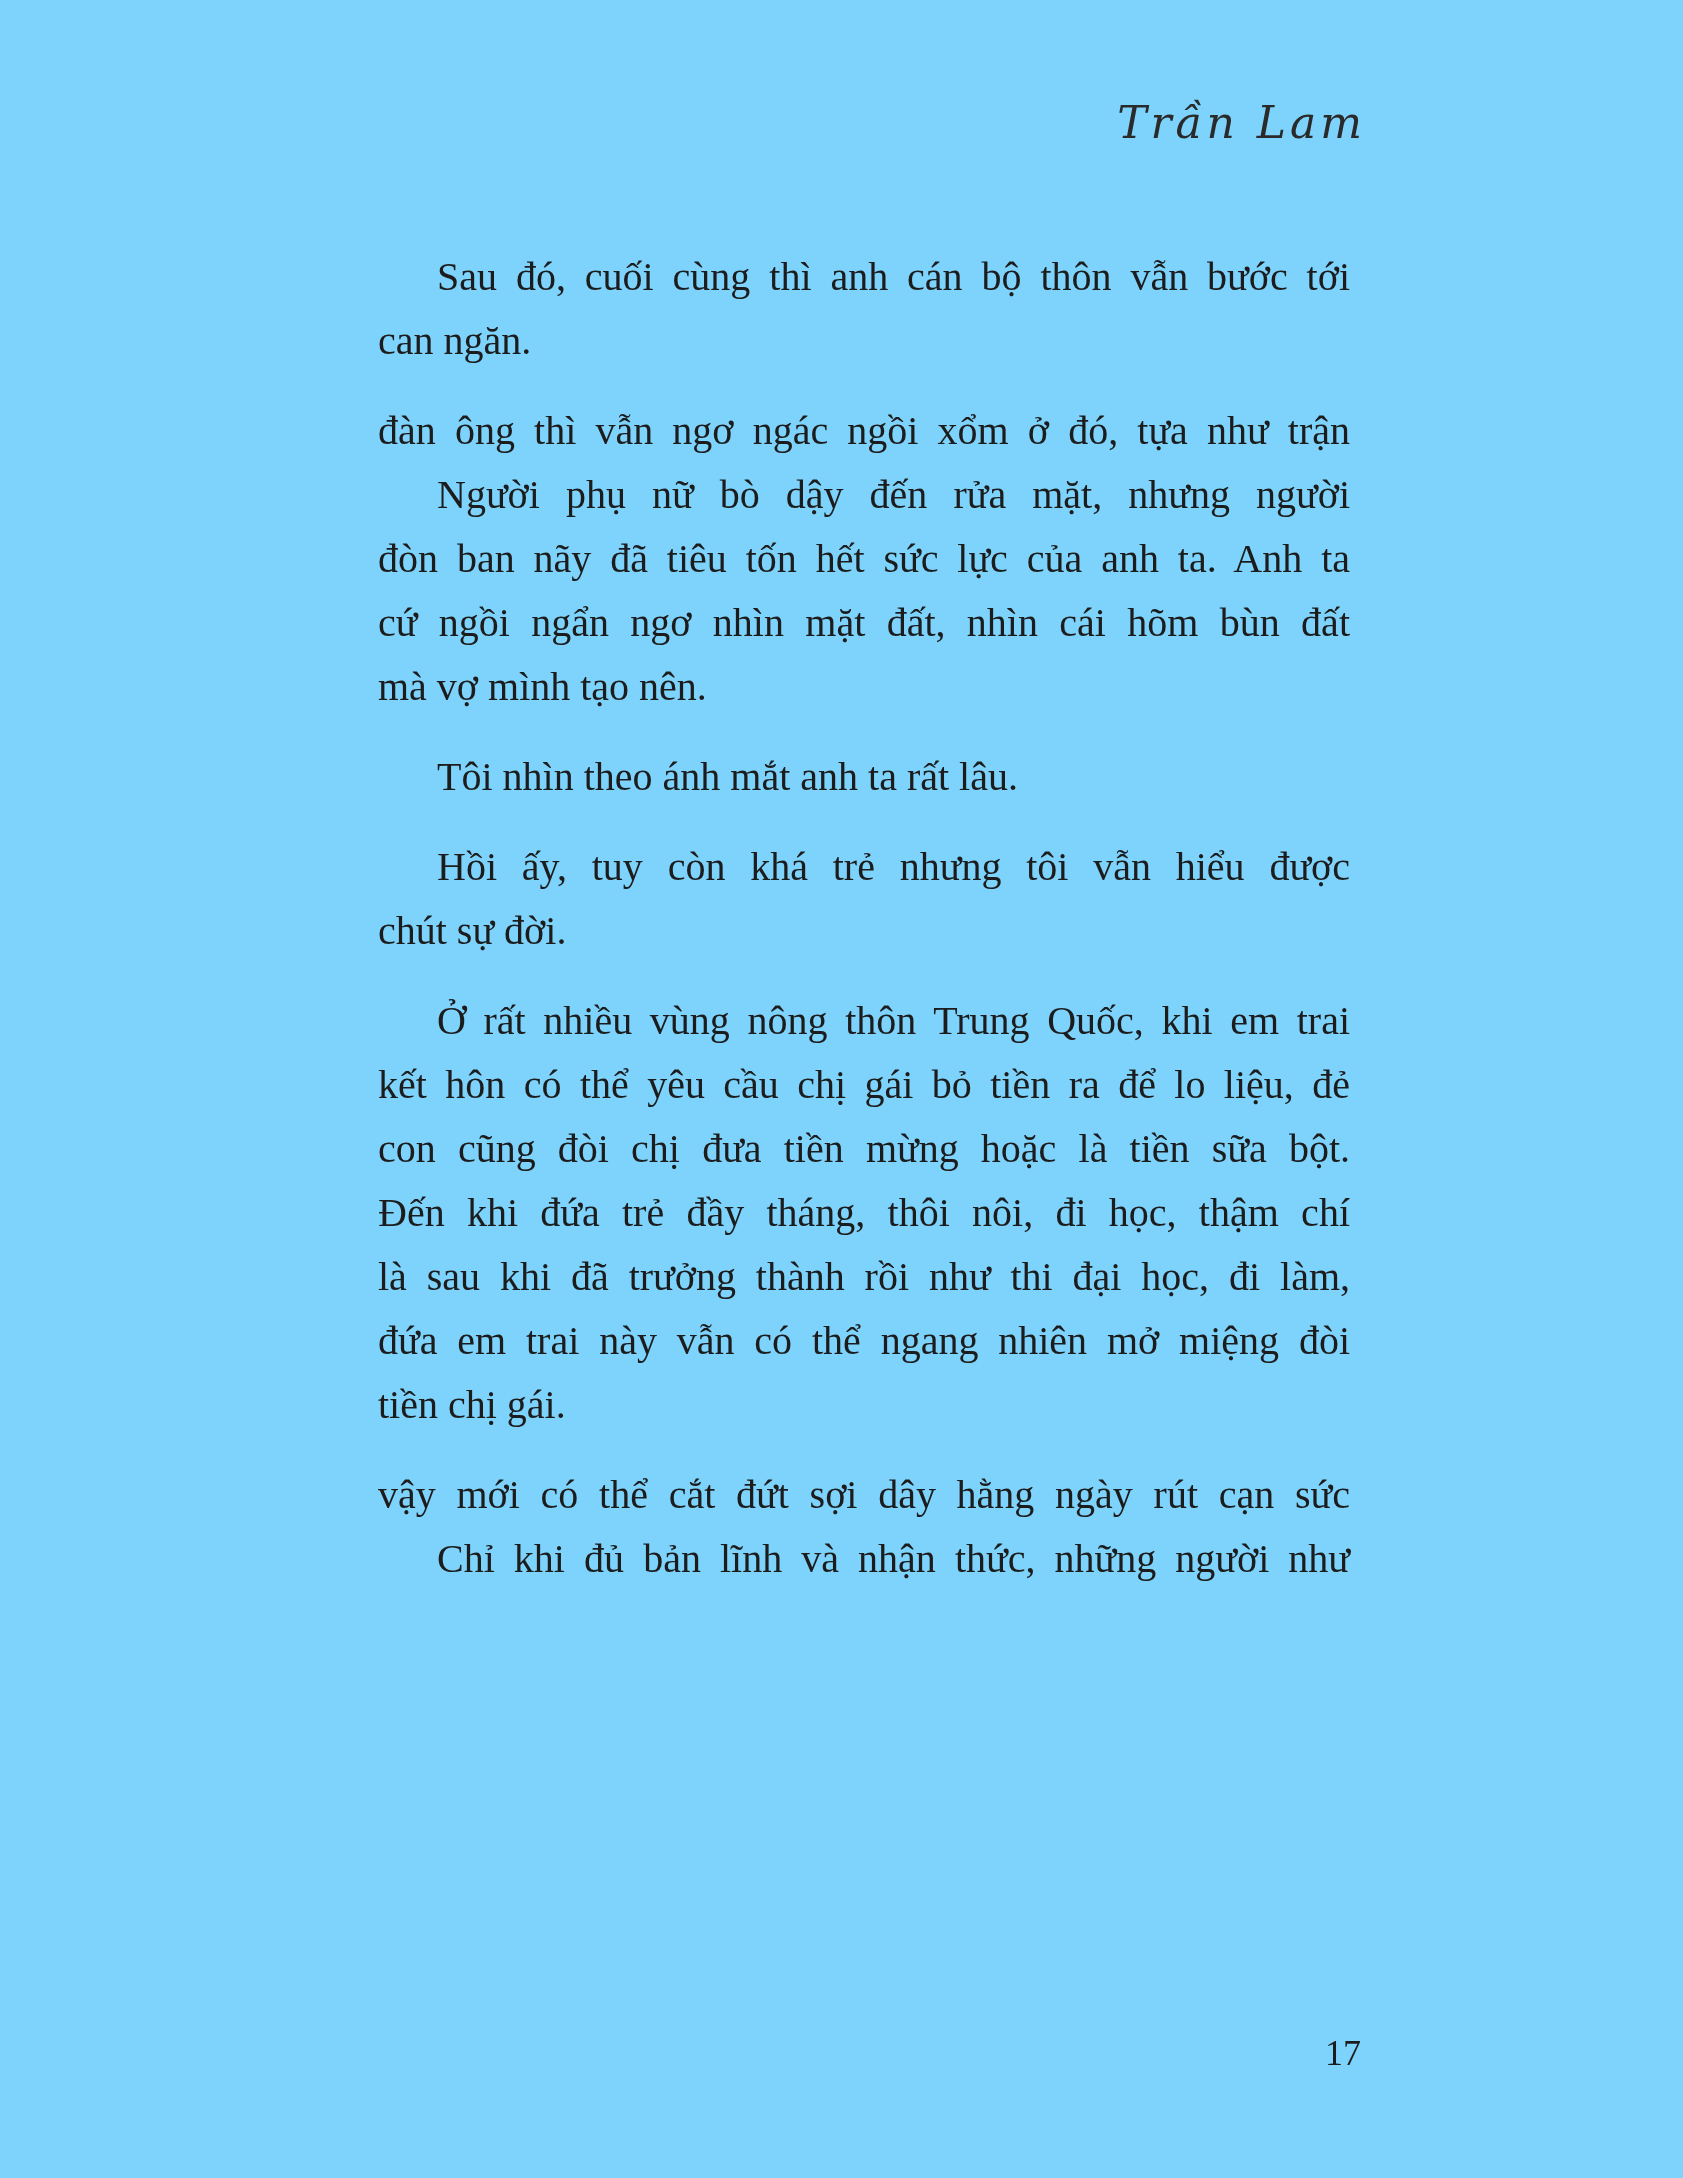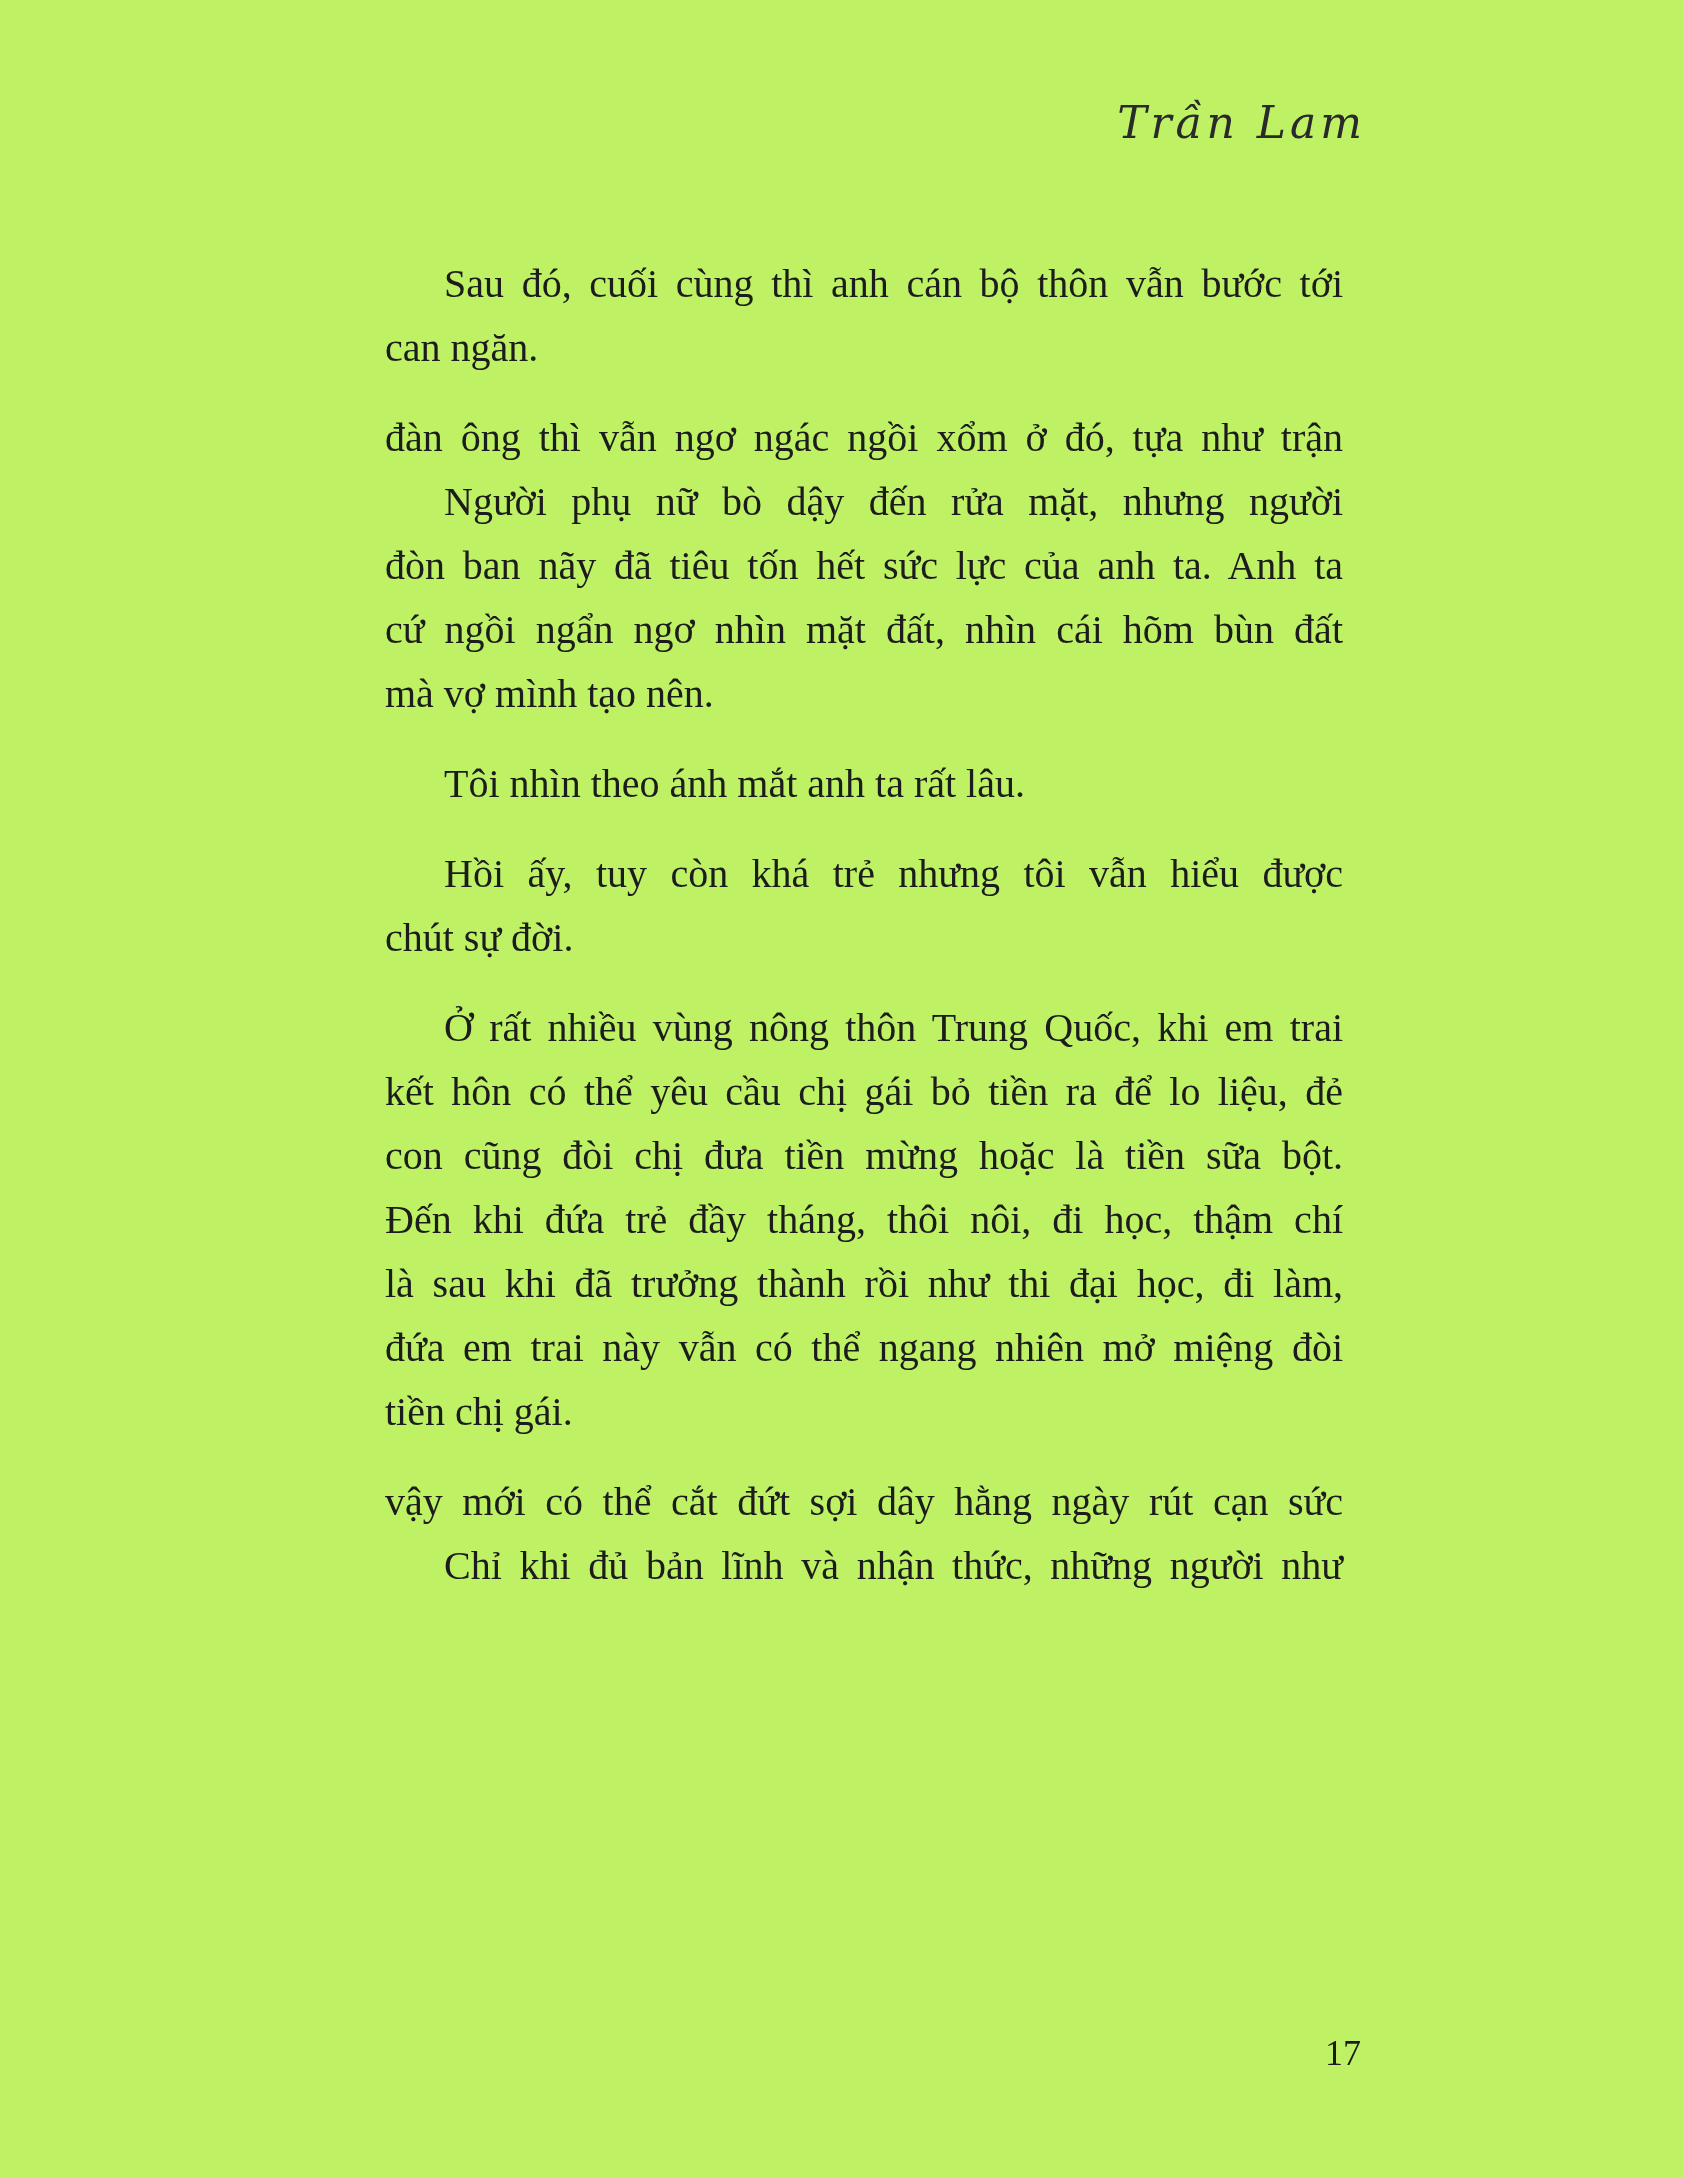--- a/index.html
+++ b/index.html
@@ -4,21 +4,21 @@
 <style>
   html, body {
     margin: 0;
     padding: 0;
     background: #ffffff;
   }
   .page {
     position: relative;
     width: 1683px;
     height: 2178px;
-    background: #bef264;
+    background: #7dd3fc;
     overflow: hidden;
     font-family: "Liberation Serif", "DejaVu Serif", serif;
     color: #1c1c1c;
   }
   .running-head {
     position: absolute;
     top: 97px;
     right: 317px;
     font-family: "DejaVu Serif", "Liberation Serif", serif;
     font-style: italic;
@@ -29,21 +29,21 @@
   }
   .body-text {
     position: absolute;
     left: 374px;
     top: 241px;
     width: 980px;
     font-size: 40px;
     line-height: 64px;
     color: #1c1c1c;
   }
-  .para { margin: 11px; }
+  .para { margin: 4px; }
   .para + .para { margin-top: 26px; }
   .line {
     text-align: justify;
     text-align-last: justify;
     text-justify: inter-word;
     white-space: normal;
   }
   .line.last { text-align-last: left; }
   .line.first { text-indent: 59px; }
   .page-number {

